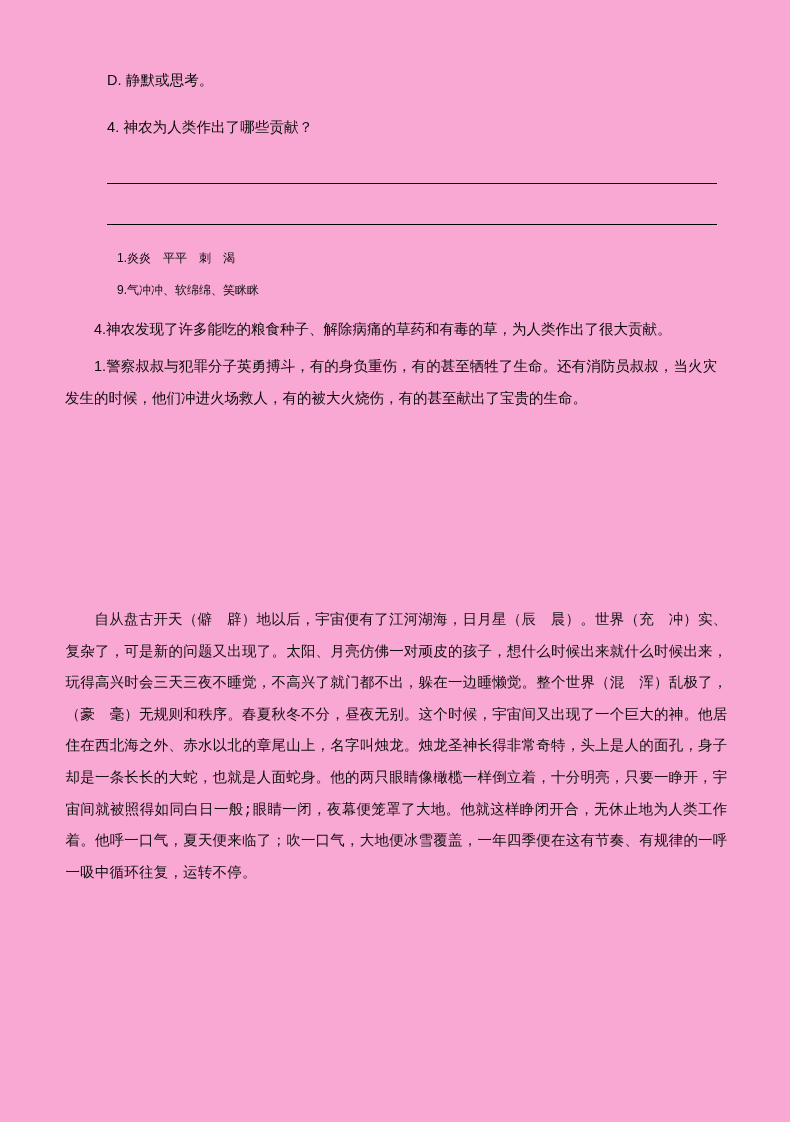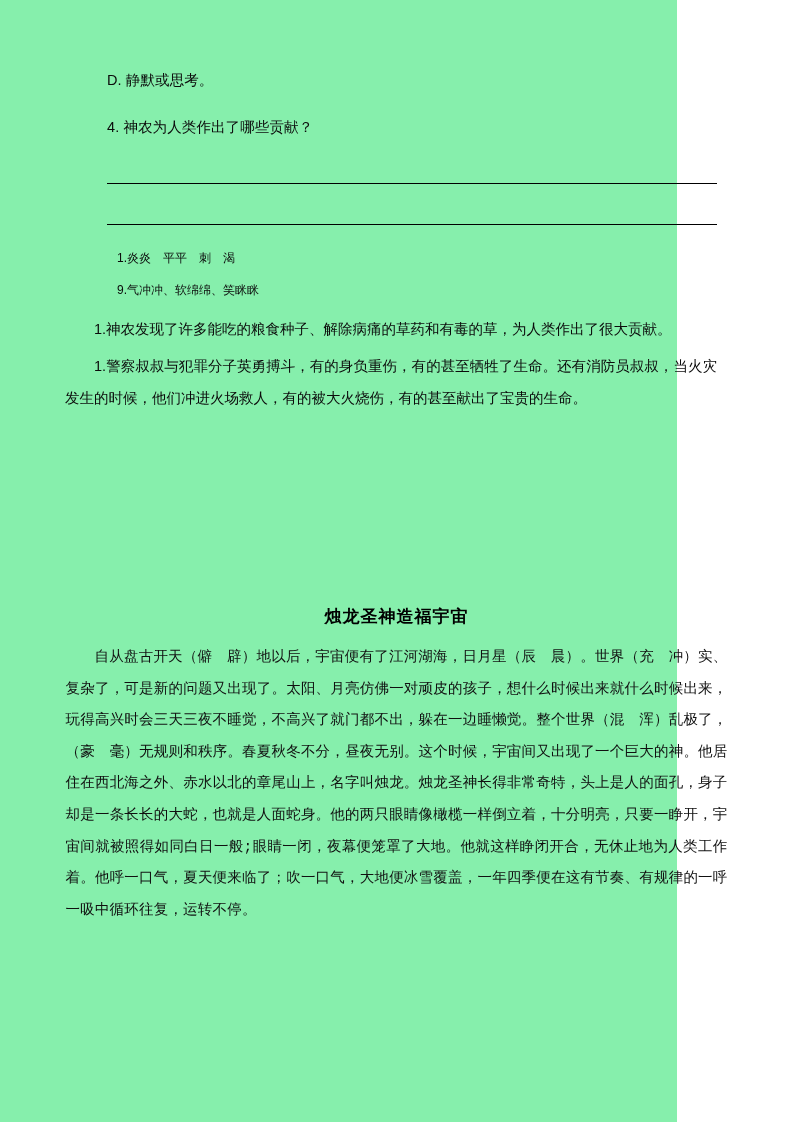--- a/index.html
+++ b/index.html
@@ -11,23 +11,23 @@
     width: 793px;
     height: 1122px;
     font-family: "Liberation Sans", "DejaVu Sans", sans-serif;
     color: #000000;
     overflow: hidden;
     position: relative;
   }
 
   .page {
     position: relative;
-    width: 677px;
+    width: 790px;
     height: 1122px;
-    background: #86efac;
+    background: #f9a8d4;
     box-sizing: border-box;
     padding-left: 36px;
   }
 
   
   .qa-block {
     position: absolute;
     left: 107px;
     top: 70px;
     width: 610px;
@@ -135,24 +135,23 @@
     <hr class="rule">
 
     <div style="height:10px"></div>
 
 
     <p class="ans-line">1.炎炎　平平　刺　渴</p>
 
     <p class="ans-line">9.气冲冲、软绵绵、笑眯眯</p>
 
 
-    <p class="ans-para">1.神农发现了许多能吃的粮食种子、解除病痛的草药和有毒的草，为人类作出了很大贡献。</p>
+    <p class="ans-para">4.神农发现了许多能吃的粮食种子、解除病痛的草药和有毒的草，为人类作出了很大贡献。</p>
 
     <p class="ans-para">1.警察叔叔与犯罪分子英勇搏斗，有的身负重伤，有的甚至牺牲了生命。还有消防员叔叔，当火灾发生的时候，他们冲进火场救人，有的被大火烧伤，有的甚至献出了宝贵的生命。</p>
   </div>
 
   <div class="passage">
-    <h2 class="passage-title">烛龙圣神造福宇宙</h2>
 
     <p class="passage-body">自从盘古开天（僻　辟）地以后，宇宙便有了江河湖海，日月星（辰　晨）。世界（充　冲）实、复杂了，可是新的问题又出现了。太阳、月亮仿佛一对顽皮的孩子，想什么时候出来就什么时候出来，玩得高兴时会三天三夜不睡觉，不高兴了就门都不出，躲在一边睡懒觉。整个世界（混　浑）乱极了，（豪　毫）无规则和秩序。春夏秋冬不分，昼夜无别。这个时候，宇宙间又出现了一个巨大的神。他居住在西北海之外、赤水以北的章尾山上，名字叫烛龙。烛龙圣神长得非常奇特，头上是人的面孔，身子却是一条长长的大蛇，也就是人面蛇身。他的两只眼睛像橄榄一样倒立着，十分明亮，只要一睁开，宇宙间就被照得如同白日一般;眼睛一闭，夜幕便笼罩了大地。他就这样睁闭开合，无休止地为人类工作着。他呼一口气，夏天便来临了；吹一口气，大地便冰雪覆盖，一年四季便在这有节奏、有规律的一呼一吸中循环往复，运转不停。</p>
   </div>
 
 </div>
 
 </body></html>

